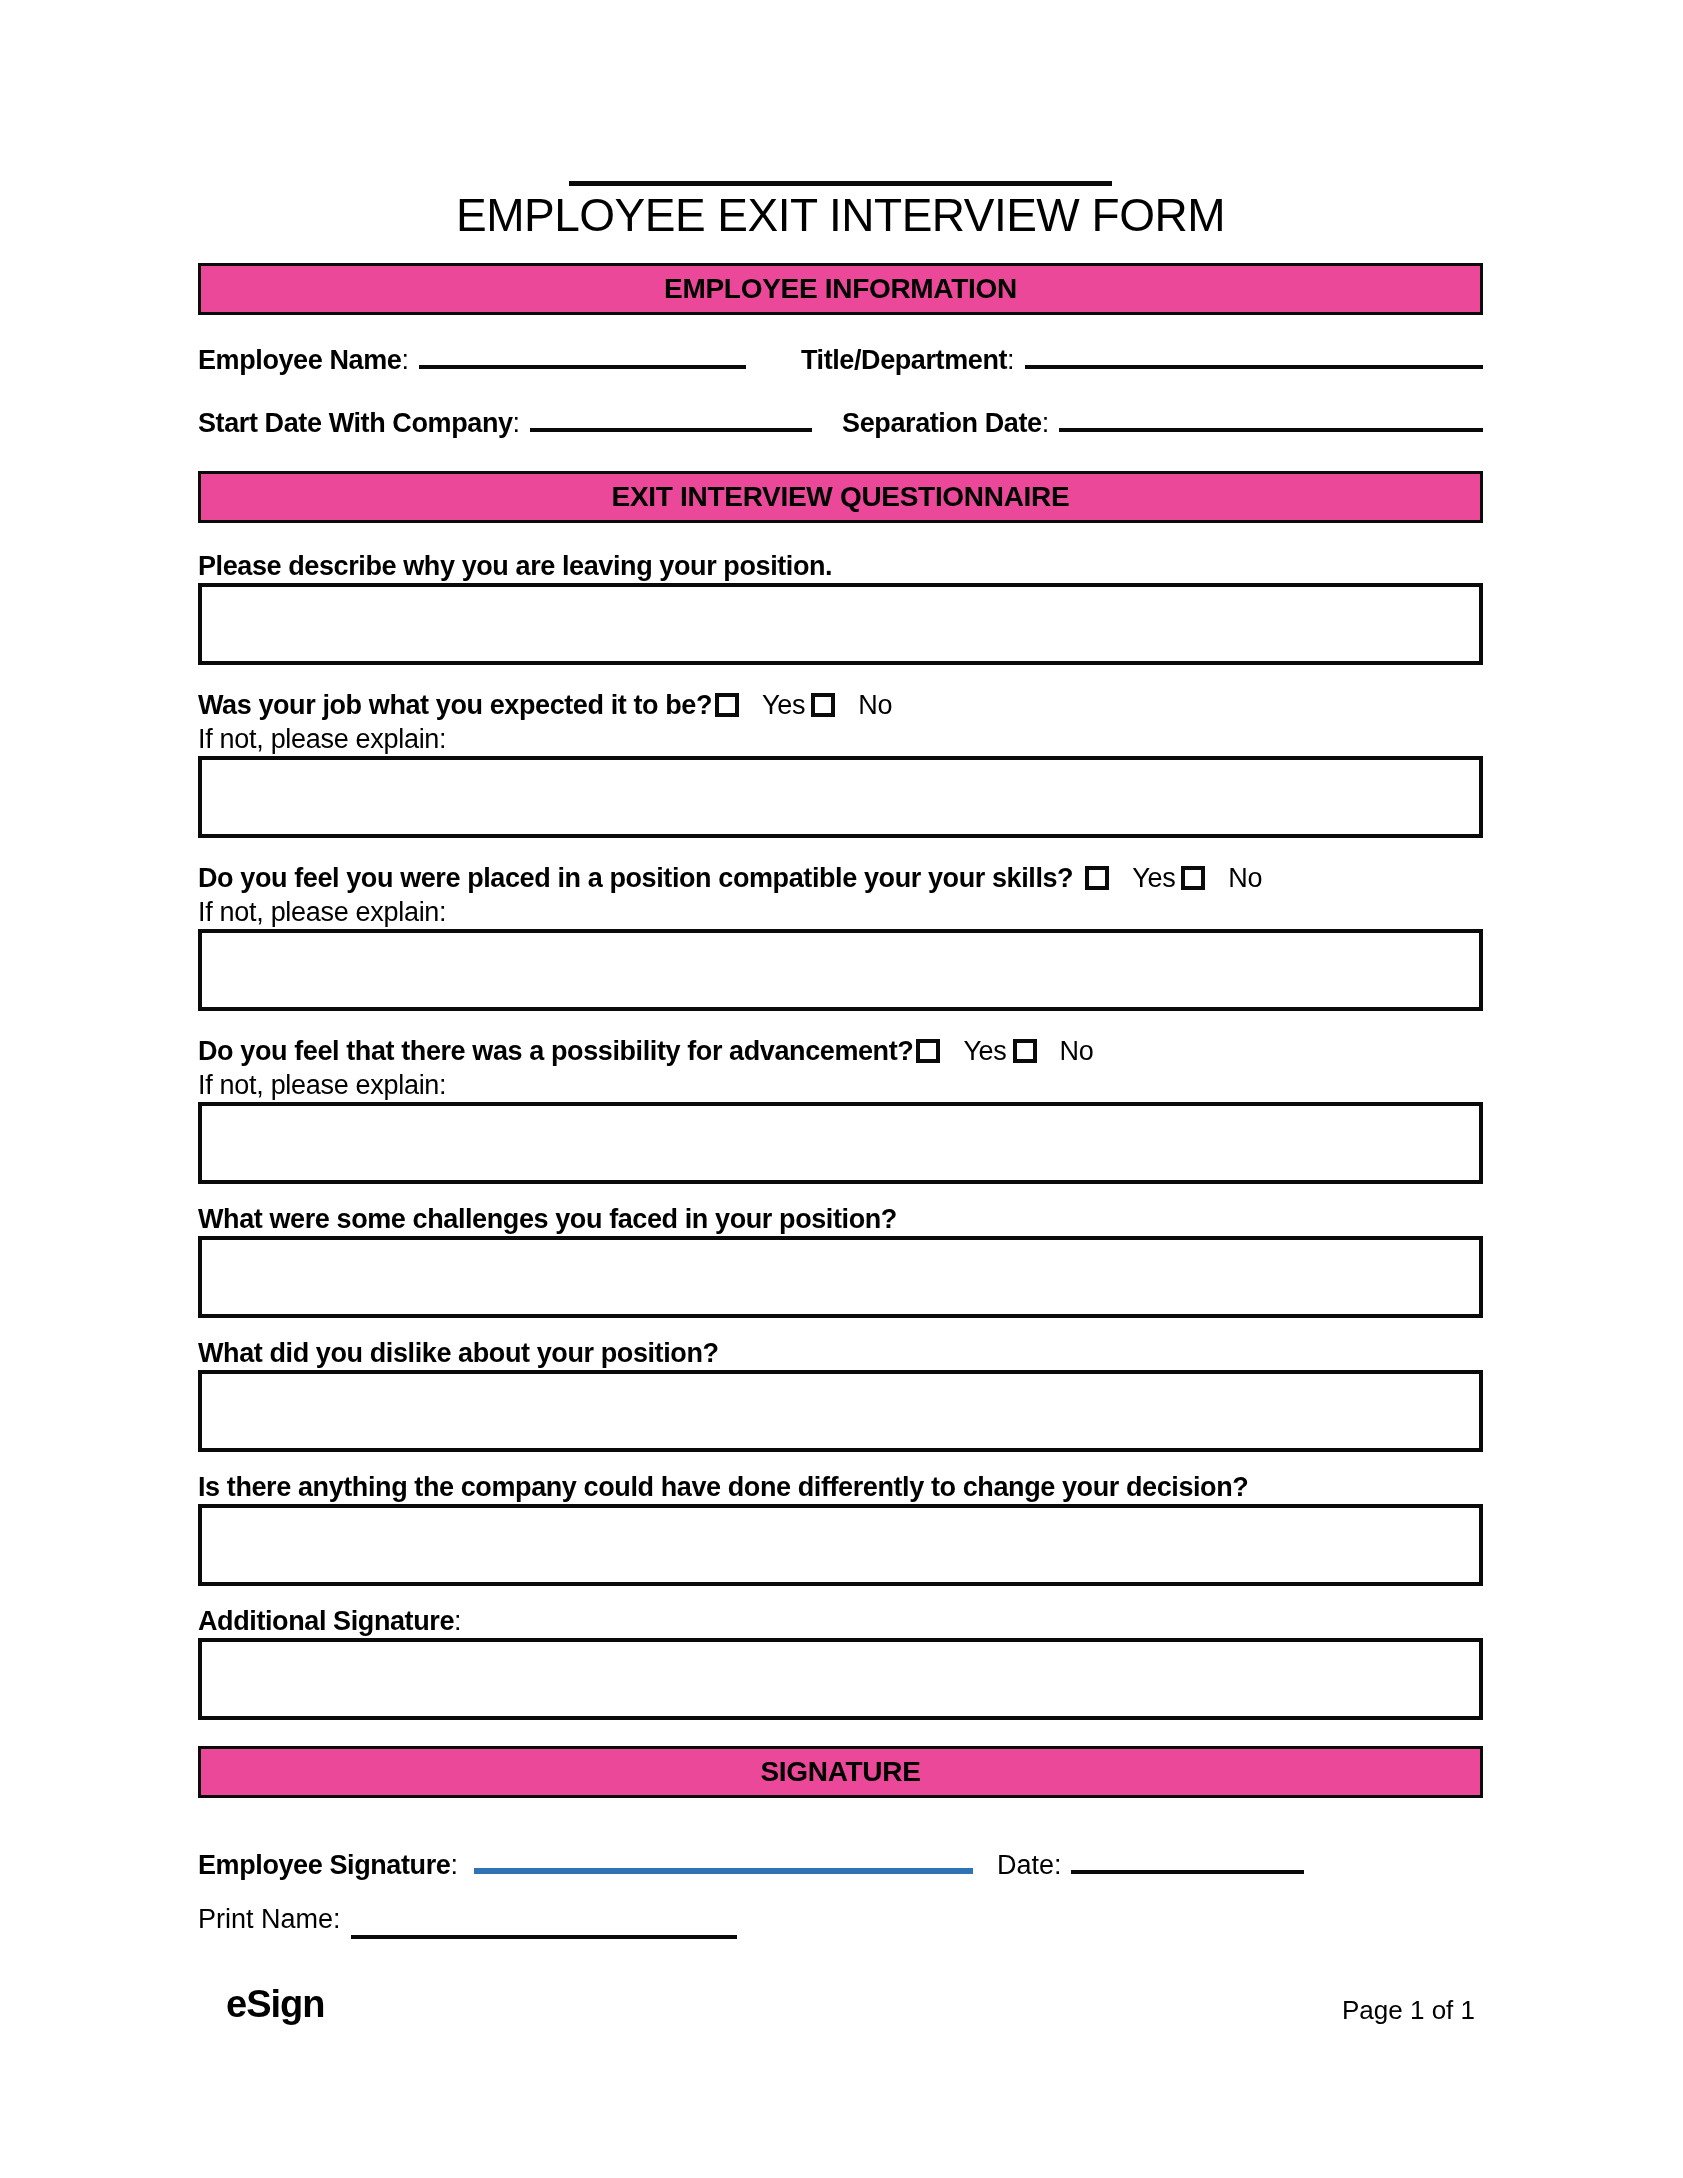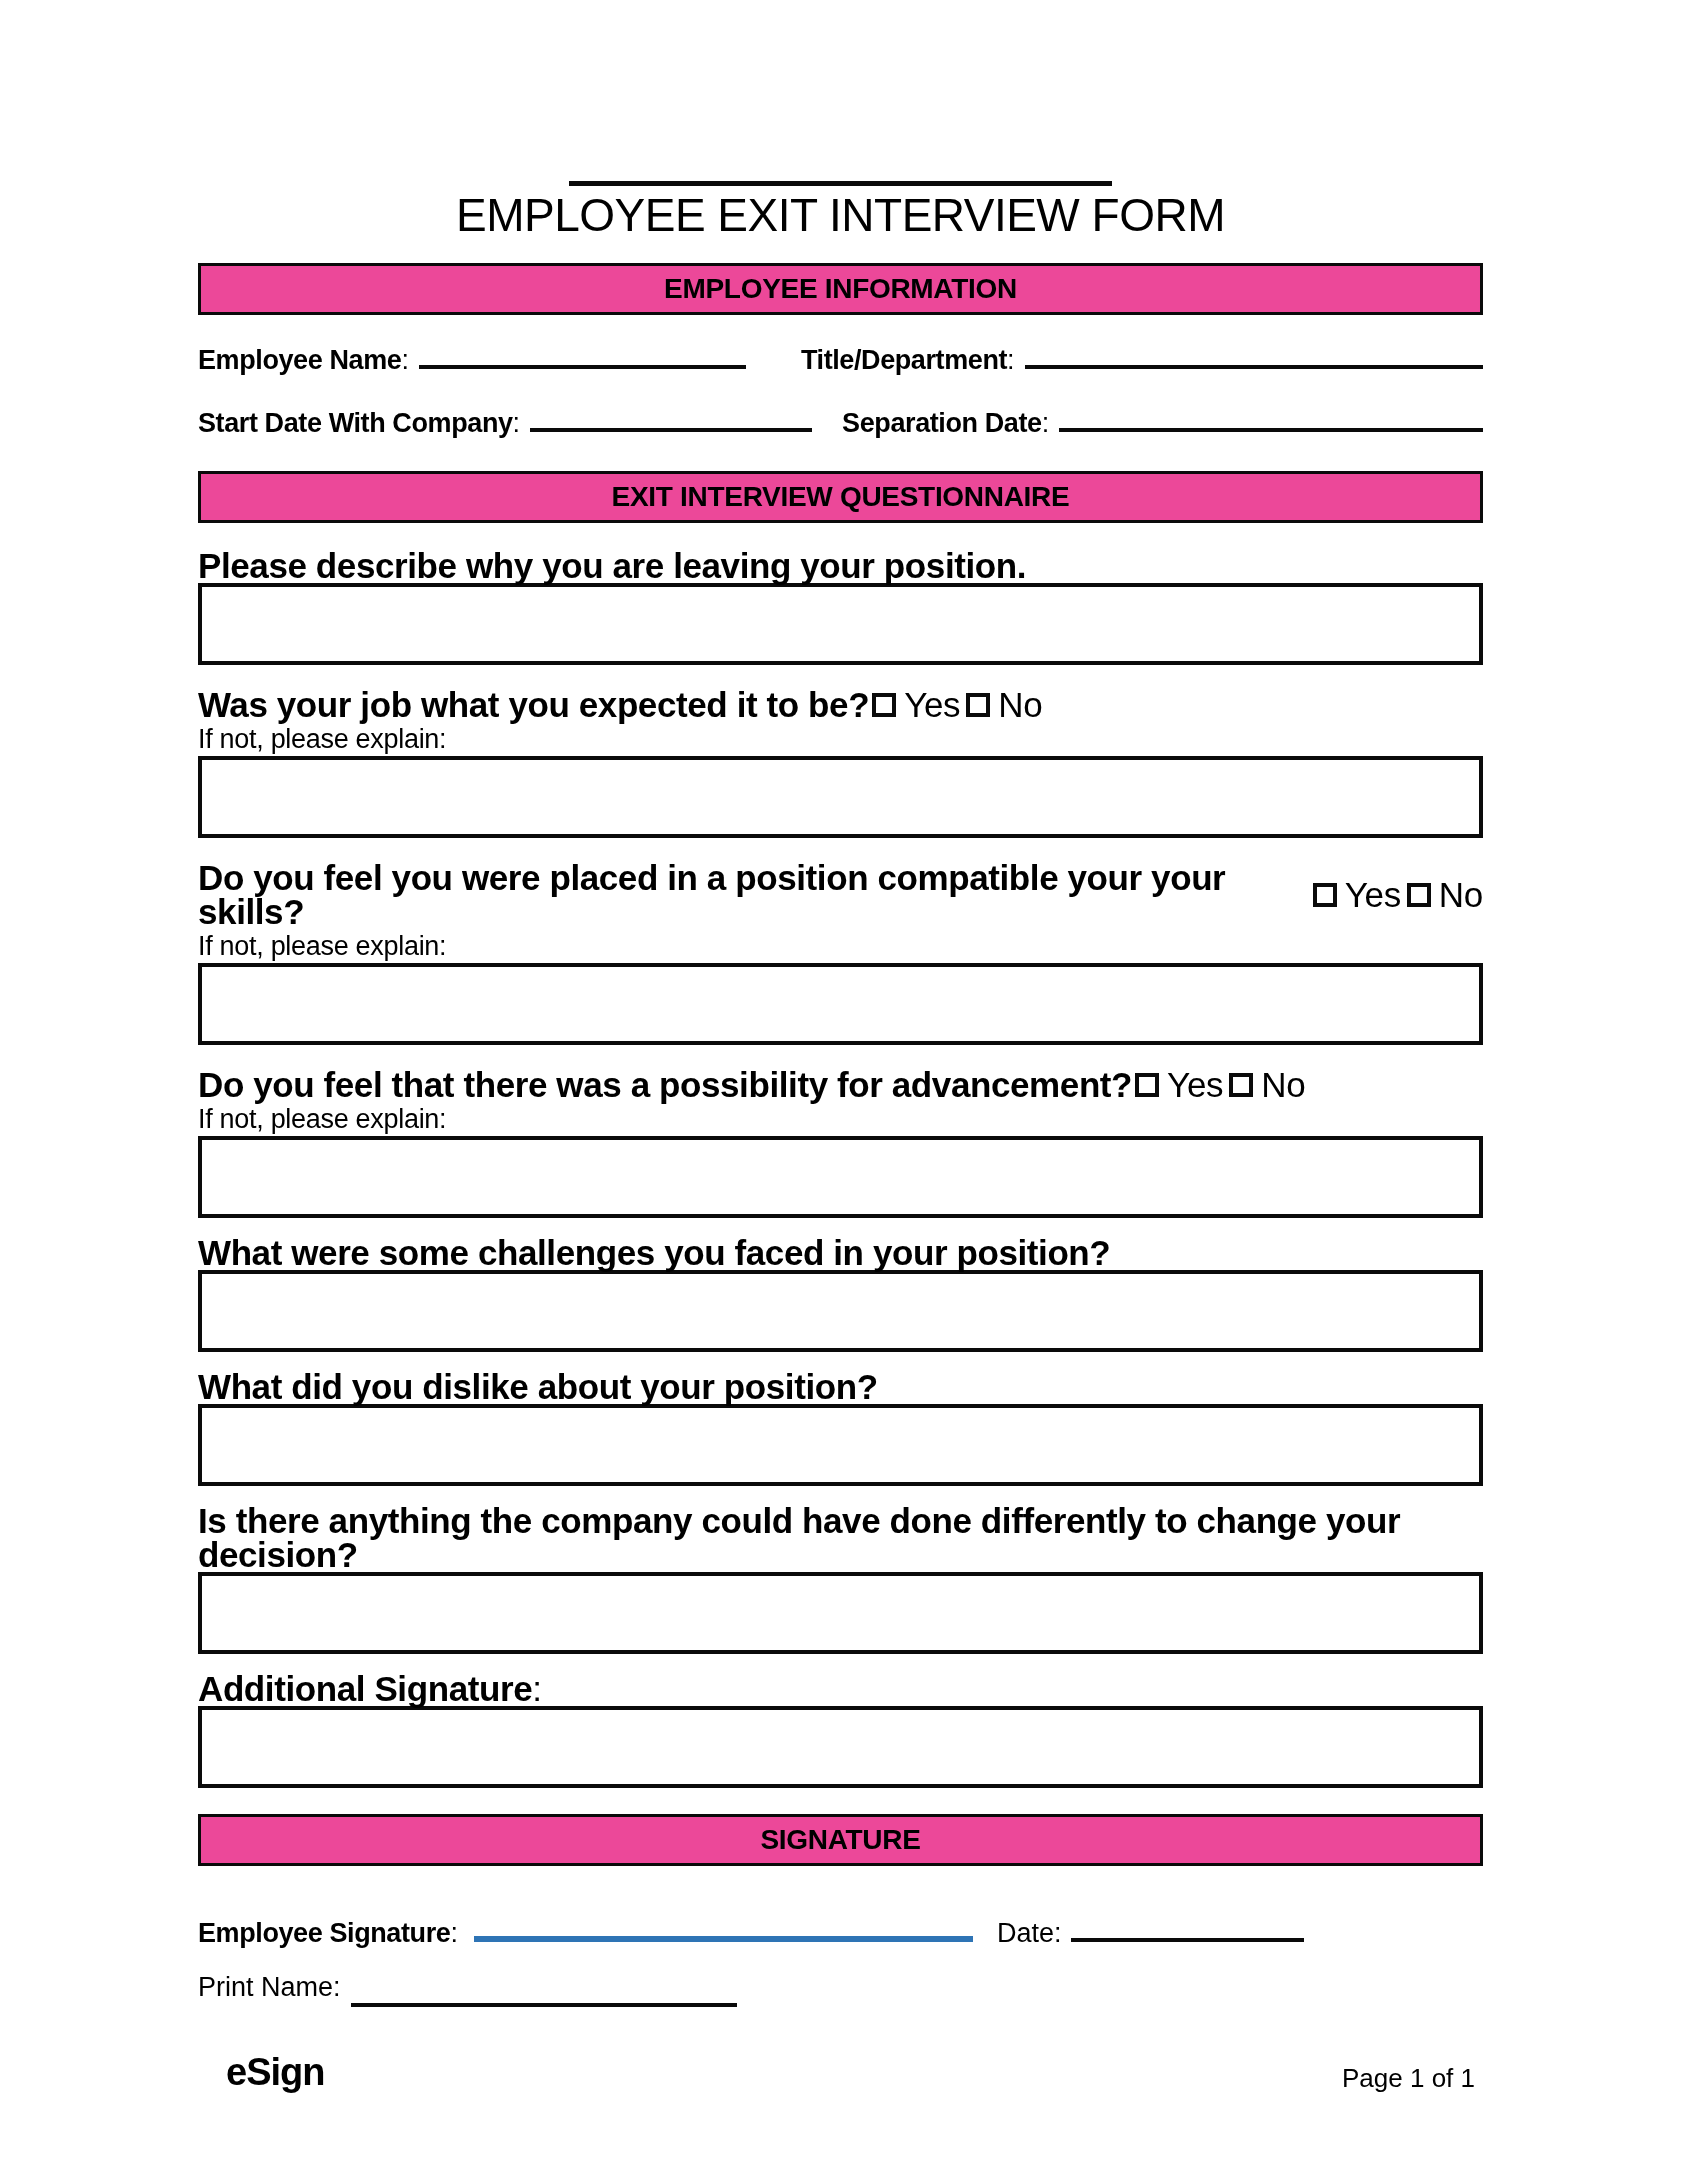--- a/index.html
+++ b/index.html
@@ -43,32 +43,32 @@
     border-bottom: 4px solid #0a0a0a;
     margin-left: 10px;
   }
   .blank.flex { flex: 1; }
 
   
   .qblock { margin-top: 18px; }
   .qblock.first { margin-top: 26px; }
   .qblock.cb { margin-top: 23px; }
   .q-label {
-    font-size: 35px; font-weight: bold; letter-spacing: -0.4px;
+    font-size: 27px; font-weight: bold; letter-spacing: -0.4px;
     line-height: 34px; display: flex; align-items: center; flex-wrap: nowrap;
   }
   .q-sub { font-size: 27px; font-weight: normal; letter-spacing: -0.3px; line-height: 34px; }
   .checkbox {
     display: inline-block; width: 21px; height: 21px;
     border: 4px solid #0a0a0a; box-sizing: border-box;
     width: 24px; height: 24px;
     margin-left: 6px; flex: 0 0 auto;
     background: #ffffff;
   }
-  .cb-label { font-weight: normal; margin-left: 8px; letter-spacing: -0.3px; }
+  .cb-label { font-weight: normal; margin-left: 23px; letter-spacing: -0.3px; }
   .response-box {
     height: 74px; border: 4px solid #0a0a0a; background: #ffffff;
   }
 
   
   .sig-row { display: flex; align-items: baseline; font-size: 27px; line-height: 40px; margin-top: 40px; }
   .sig-row.print { margin-top: 14px; align-items: flex-end; }
   .blank.blue { border-bottom: 6px solid #2e74b5; width: 499px; margin-left: 16px; }
   .blank.date { width: 233px; }
   .blank.printname { width: 386px; }

